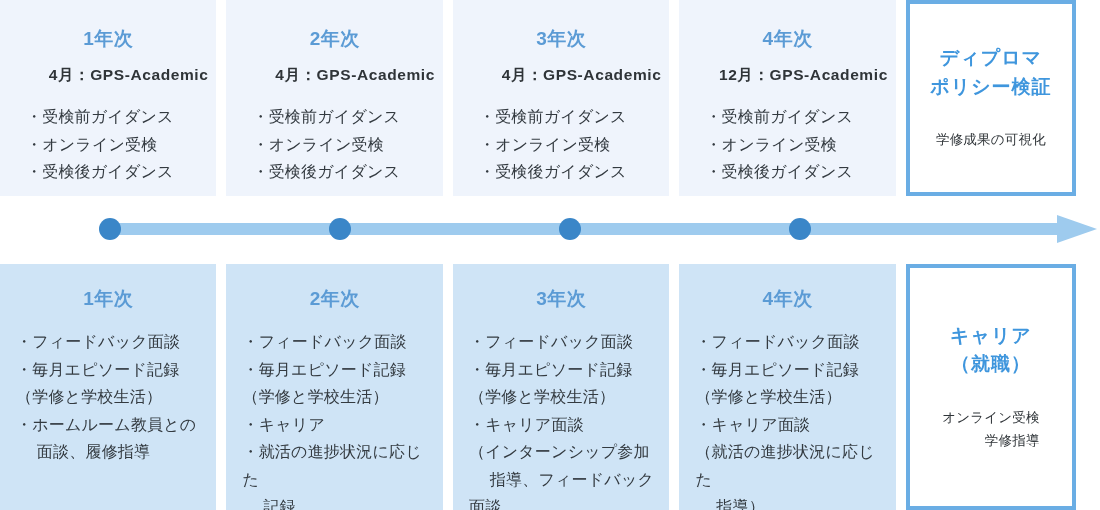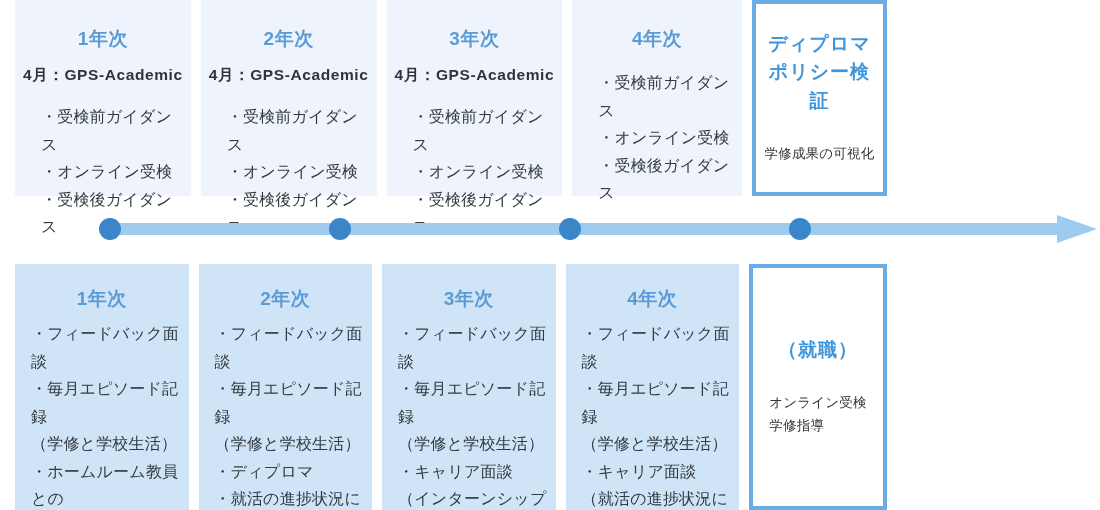--- a/index.html
+++ b/index.html
@@ -16,22 +16,22 @@
 
   #diagram {
     position: relative;
     width: 1100px;
     height: 510px;
   }
 
   
   .row {
     position: absolute;
-    left: 15px;
-    width: 872px;
+    left: 0;
+    width: 1076px;
     display: flex;
     align-items: stretch;
   }
   #top-row {
     top: 0;
     height: 196px;
   }
   #bottom-row {
     top: 264px;
     height: 246px;
@@ -84,21 +84,21 @@
     color: #333a40;
     font-size: 16px;
     line-height: 1.72;
     letter-spacing: 0.2px;
   }
   #top-row .card-list {
     margin-top: 17px;
     padding-left: 18px;
   }
   #bottom-row .card-list {
-    margin-top: 8px;
+    margin-top: 16px;
     padding-left: 8px;
   }
   .card-list li {
     white-space: pre-wrap;
   }
 
   
   .outcome-box {
     width: 172px;
     box-sizing: border-box;
@@ -115,21 +115,21 @@
     font-weight: bold;
     font-size: 19px;
     line-height: 1.5;
     text-align: center;
     letter-spacing: 1px;
   }
   .outcome-sub {
     color: #2f3438;
     font-size: 13.5px;
     line-height: 1.7;
-    text-align: left;
+    text-align: right;
     margin-top: 28px;
     letter-spacing: 0.2px;
   }
 
   
   #timeline {
     position: absolute;
     left: 0;
     top: 196px;
     width: 1100px;
@@ -171,20 +171,21 @@
       <div class="card-subtitle">4月：GPS-Academic</div>
       <ul class="card-list">
         <li>・受検前ガイダンス</li>
         <li>・オンライン受検</li>
         <li>・受検後ガイダンス</li>
       </ul>
     </div>
 
     <div class="card">
       <div class="card-title">4年次</div>
+      <div class="card-subtitle">12月：GPS-Academic</div>
       <ul class="card-list">
         <li>・受検前ガイダンス</li>
         <li>・オンライン受検</li>
         <li>・受検後ガイダンス</li>
       </ul>
     </div>
 
     <div class="outcome-box">
       <div class="outcome-title">
         <div>ディプロマ</div>
@@ -221,21 +222,21 @@
 　 面談、履修指導</li>
       </ul>
     </div>
 
     <div class="card">
       <div class="card-title">2年次</div>
       <ul class="card-list">
         <li>・フィードバック面談</li>
         <li>・毎月エピソード記録</li>
         <li>（学修と学校生活）</li>
-        <li>・ディプロマ</li>
+        <li>・キャリア</li>
         <li>・就活の進捗状況に応じた
 　 記録</li>
       </ul>
     </div>
 
     <div class="card">
       <div class="card-title">3年次</div>
       <ul class="card-list">
         <li>・フィードバック面談</li>
         <li>・毎月エピソード記録</li>
@@ -254,20 +255,21 @@
         <li>・毎月エピソード記録</li>
         <li>（学修と学校生活）</li>
         <li>・キャリア面談</li>
         <li>（就活の進捗状況に応じた
 　 指導）</li>
       </ul>
     </div>
 
     <div class="outcome-box">
       <div class="outcome-title">
+        <div>キャリア</div>
         <div>（就職）</div>
       </div>
       <div class="outcome-sub">
         <div>オンライン受検</div>
         <div>学修指導</div>
       </div>
     </div>
 
   </div>
 

